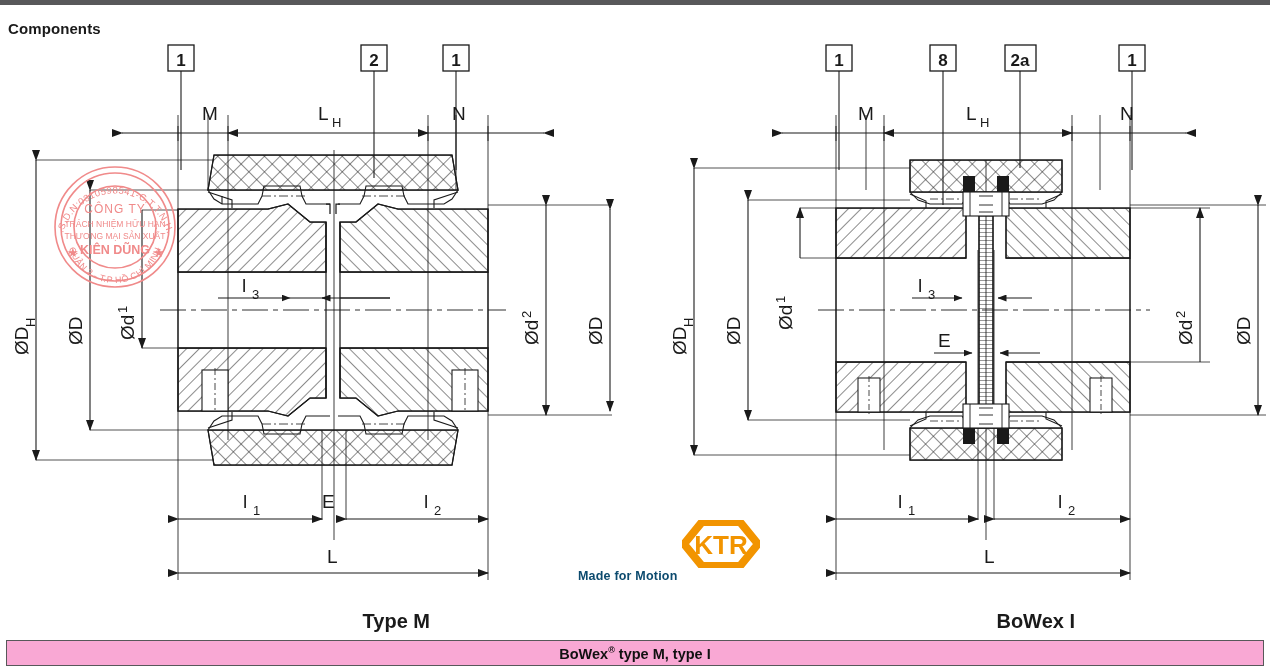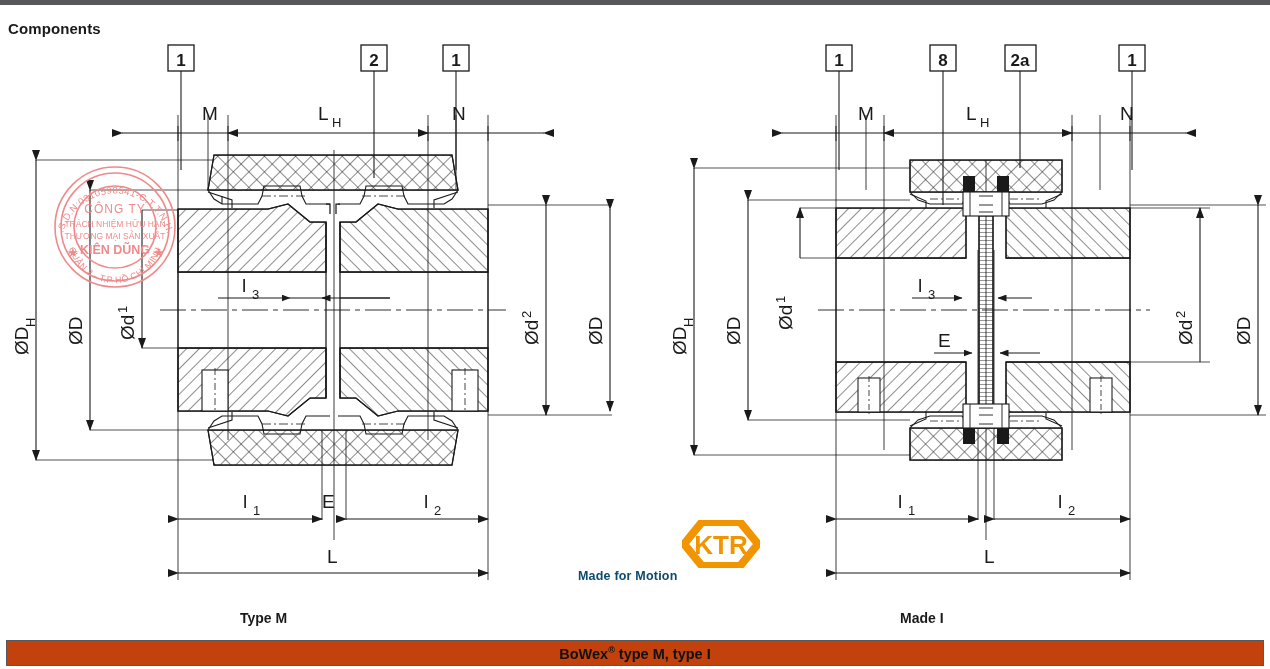--- a/index.html
+++ b/index.html
@@ -10,28 +10,28 @@
     overflow:hidden;position:relative;
   }
   #page{position:relative;width:1270px;height:669px;padding-left:41px;}
   .topbar{position:absolute;left:0;top:0;width:1270px;height:5px;background:#58585a;}
   .page-title{
     position:absolute;left:8px;top:20px;
     font-size:15px;font-weight:bold;color:#1a1a1a;letter-spacing:0.1px;
   }
   .svg-layer{position:absolute;left:0;top:0;width:1270px;height:669px;}
   .caption{
-    position:absolute;font-size:14px;font-weight:bold;color:#1a1a1a;
-    text-align:left;
+    position:absolute;font-size:20px;font-weight:bold;color:#1a1a1a;
+    text-align:right;
   }
   #cap-m{left:240px;top:610px;width:190px;}
   #cap-i{left:900px;top:610px;width:175px;}
   .orangebar{
     position:absolute;left:6px;top:640px;width:1258px;height:26px;
-    background:#c2410c;border:1px solid #58585a;box-sizing:border-box;
+    background:#f9a8d4;border:1px solid #58585a;box-sizing:border-box;
     display:flex;align-items:center;justify-content:center;
   }
   .orangebar-text{font-size:14.5px;font-weight:bold;color:#111;}
   .orangebar-text sup{font-size:9px;vertical-align:super;}
   .logo-wrap{position:absolute;left:578px;top:520px;width:180px;height:48px;}
   .mfm{
     position:absolute;left:0;top:16px;font-size:12.5px;font-weight:bold;
     color:#0c4a6e;letter-spacing:0.2px;margin-top:33px;
   }
   .ktr-hex{position:absolute;left:104px;top:0px;width:78px;height:48px;}
@@ -470,21 +470,21 @@
 
   <div class="logo-wrap">
     <div class="mfm">Made for Motion</div>
     <svg class="ktr-hex" viewBox="0 0 78 48">
       <path d="M20,2 L58,2 L76,24 L58,46 L20,46 L2,24 Z" fill="none" stroke="#f29400" stroke-width="8"></path>
       <text x="39" y="34" font-size="26" font-weight="bold" text-anchor="middle" fill="#f29400" font-family="Liberation Sans, sans-serif">KTR</text>
     </svg>
   </div>
 
   <div class="caption" id="cap-m">Type M</div>
-  <div class="caption" id="cap-i">Made I</div>
+  <div class="caption" id="cap-i">BoWex I</div>
 
   <div class="orangebar">
     <div class="orangebar-text">
       <span>BoWex</span><sup>®</sup><span> type M, type I</span>
     </div>
   </div>
 
 </div>
 
 </body></html>

